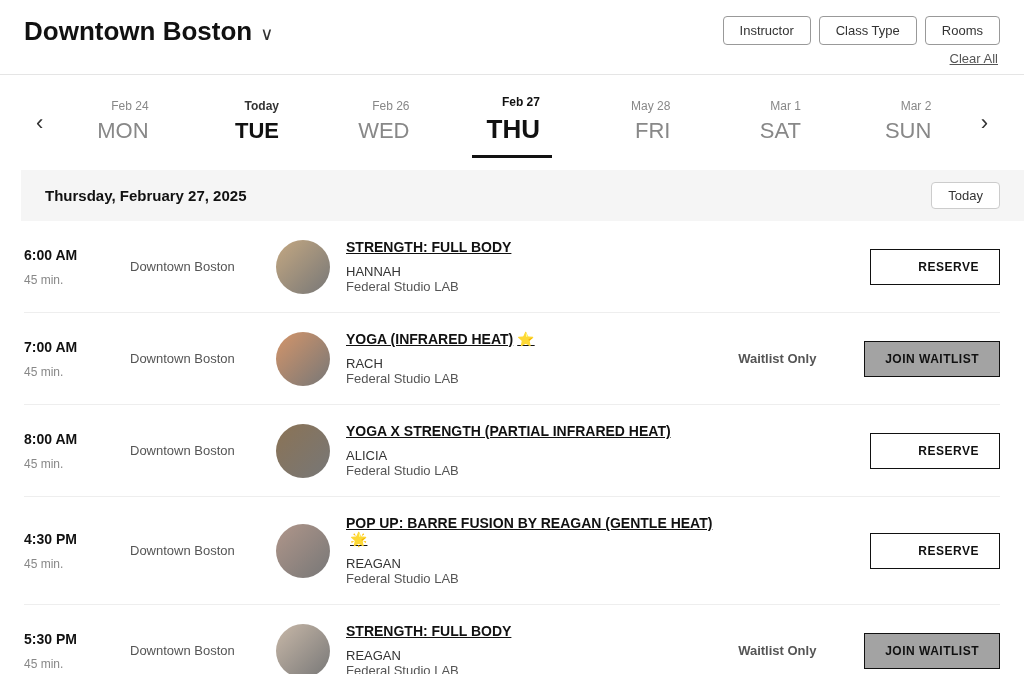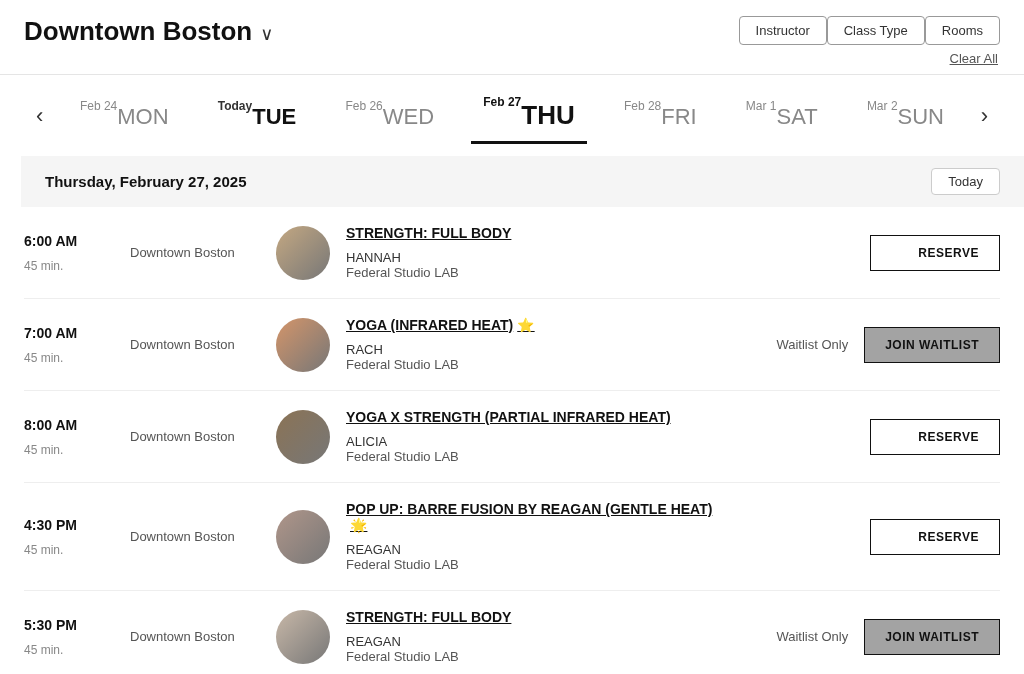--- a/index.html
+++ b/index.html
@@ -36,20 +36,21 @@
       margin-top: 4px;
     }
     .header-right {
       display: flex;
       flex-direction: column;
       align-items: flex-end;
       gap: 6px;
     }
     .filter-buttons {
       display: flex;
+      gap: 8px;
     }
     .filter-btn {
       border: 1px solid #999;
       background: #fff;
       padding: 6px 16px;
       border-radius: 4px;
       font-size: 13px;
       cursor: pointer;
       color: #333;
     }
@@ -79,22 +80,22 @@
       flex-shrink: 0;
     }
     .days-container {
       display: flex;
       flex: 1;
       justify-content: space-around;
       align-items: center;
     }
     .day-item {
       display: flex;
-      flex-direction: row;
-      align-items: flex-start;
+      flex-direction: column;
+      align-items: flex-end;
       cursor: pointer;
       padding: 8px 12px 10px 12px;
       min-width: 80px;
     }
     .day-item .day-date {
       font-size: 12px;
       color: #888;
     }
     .day-item .day-name {
       font-size: 22px;
@@ -201,24 +202,24 @@
       color: #333;
       margin-top: 9px;
     }
     .class-studio {
       font-size: 13px;
       color: #555;
       margin-top: 0;
     }
     .class-status {
       font-size: 13px;
-      font-weight: 400;
+      font-weight: 700;
       color: #555;
       min-width: 110px;
-      text-align: right;
+      text-align: left;
       flex-shrink: 0;
     }
     .class-action {
       flex-shrink: 0;
     }
     .reserve-btn {
       border: 1.5px solid #111;
       background: #fff;
       padding: 10px 20px;
       font-size: 12px;
@@ -278,21 +279,21 @@
   </div>
       <div class="day-item">
     <span class="day-date">Feb 26</span>
     <span class="day-name">WED</span>
   </div>
       <div class="day-item selected">
     <span class="day-date">Feb 27</span>
     <span class="day-name">THU</span>
   </div>
       <div class="day-item">
-    <span class="day-date">Feb 28</span>
+    <span class="day-date">May 28</span>
     <span class="day-name">FRI</span>
   </div>
       <div class="day-item">
     <span class="day-date">Mar 1</span>
     <span class="day-name">SAT</span>
   </div>
       <div class="day-item">
     <span class="day-date">Mar 2</span>
     <span class="day-name">SUN</span>
   </div>

